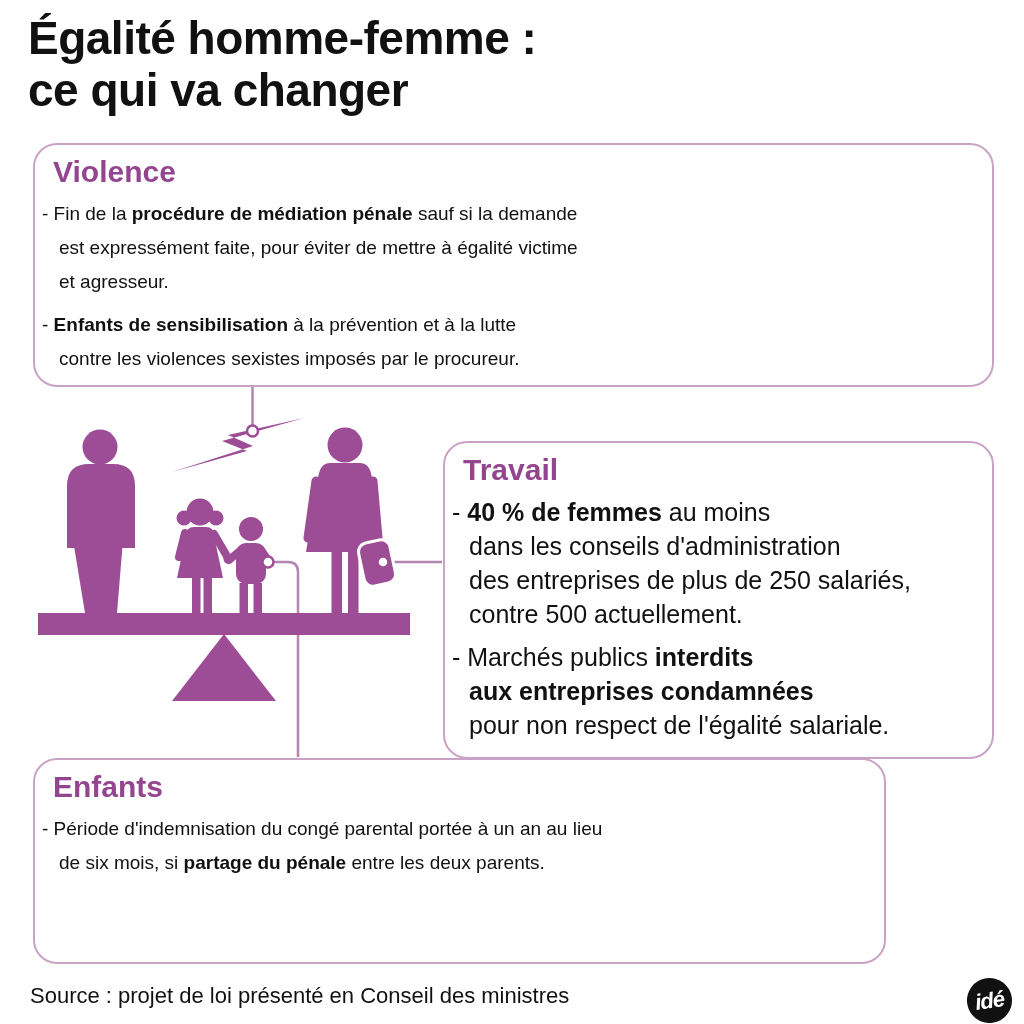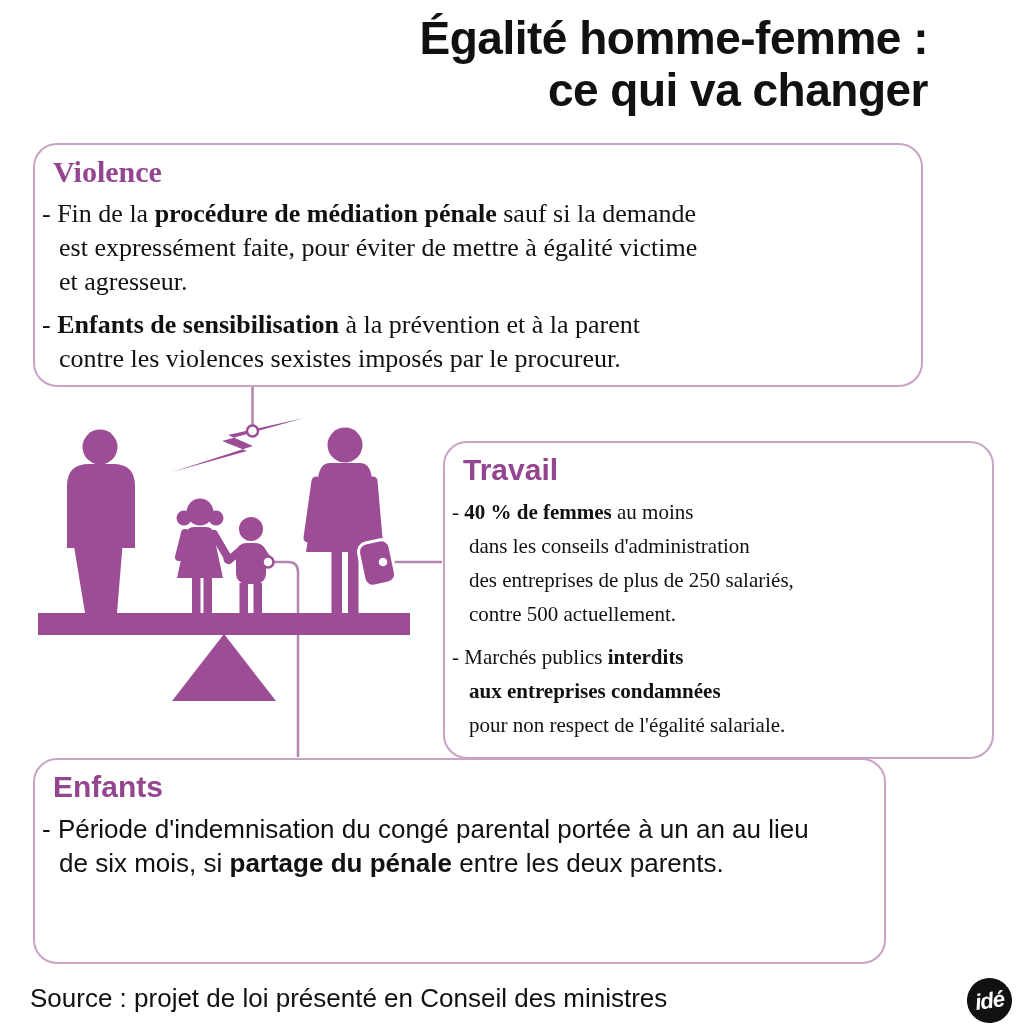--- a/index.html
+++ b/index.html
@@ -5,63 +5,63 @@
   html,body{margin:0;padding:0;}
   body{
     width:1024px;height:1024px;background:#ffffff;position:relative;overflow:hidden;
     font-family:"Liberation Sans", sans-serif;color:#111;
   }
   .abs{position:absolute;}
   
   .title{
     left:28px;top:12px;width:900px;
     font-size:46px;font-weight:bold;line-height:1.14;letter-spacing:-0.5px;
-    color:#111;white-space:pre-line;margin:0;text-align:right;
+    color:#111;white-space:pre-line;margin:0;
   }
   
   .box{
     background:#fff;border:2.5px solid #c9a3c6;border-radius:24px;
     box-sizing:border-box;padding:6px 14px 6px 7px;z-index:2;
   }
-  .box-violence{left:33px;top:143px;width:890px;height:244px;font-family:Liberation Serif, serif;}
+  .box-violence{left:33px;top:143px;width:961px;height:244px;}
   .box-travail{left:443px;top:413px;width:551px;height:318px;margin-top:28px;}
   .box-enfants{left:33px;top:758px;width:853px;height:206px;}
   .box h2{
     margin:2px 0 4px 11px;font-size:30px;line-height:38px;font-weight:bold;color:#93458f;
   }
   .bullet{
-    margin:6px 0 0 0;font-size:26px;line-height:34px;
+    margin:6px 0 0 0;font-size:19px;line-height:34px;
     white-space:pre-wrap;padding-left:17px;text-indent:-17px;
   }
-  .box-travail .bullet{font-size:21px;font-family:Liberation Serif, serif;}
+  .box-travail .bullet{font-size:25px;}
   .bullet + .bullet{margin-top:9px;}
   .b{font-weight:bold;}
   
   .illustration{left:0;top:0;width:1024px;height:1024px;z-index:1;pointer-events:none;}
   
-  .source{left:30px;top:983px;font-size:26px;color:#111;}
+  .source{left:30px;top:983px;font-size:22px;color:#111;}
   .ide-logo{
     left:967px;top:978px;width:45px;height:45px;border-radius:50%;
     background:#111;color:#fff;display:flex;align-items:center;justify-content:center;
     font-style:italic;font-weight:bold;font-size:22px;letter-spacing:-1px;
     transform:rotate(-8deg);
   }
 </style>
 </head>
 <body>
 
 <h1 class="abs title">Égalité homme-femme :
 ce qui va changer</h1>
 
 <section class="abs box box-violence">
   <h2>Violence</h2>
   <p class="bullet"><span>- Fin de la </span><span class="b">procédure de médiation pénale</span><span> sauf si la demande
 est expressément faite, pour éviter de mettre à égalité victime
 et agresseur.</span></p>
-  <p class="bullet"><span>- </span><span class="b">Enfants de sensibilisation</span><span> à la prévention et à la parent
+  <p class="bullet"><span>- </span><span class="b">Enfants de sensibilisation</span><span> à la prévention et à la lutte
 contre les violences sexistes imposés par le procureur.</span></p>
 </section>
 
 <section class="abs box box-travail">
   <h2>Travail</h2>
   <p class="bullet"><span>- </span><span class="b">40 % de femmes</span><span> au moins
 dans les conseils d'administration
 des entreprises de plus de 250 salariés,
 contre 500 actuellement.</span></p>
   <p class="bullet"><span>- Marchés publics </span><span class="b">interdits

